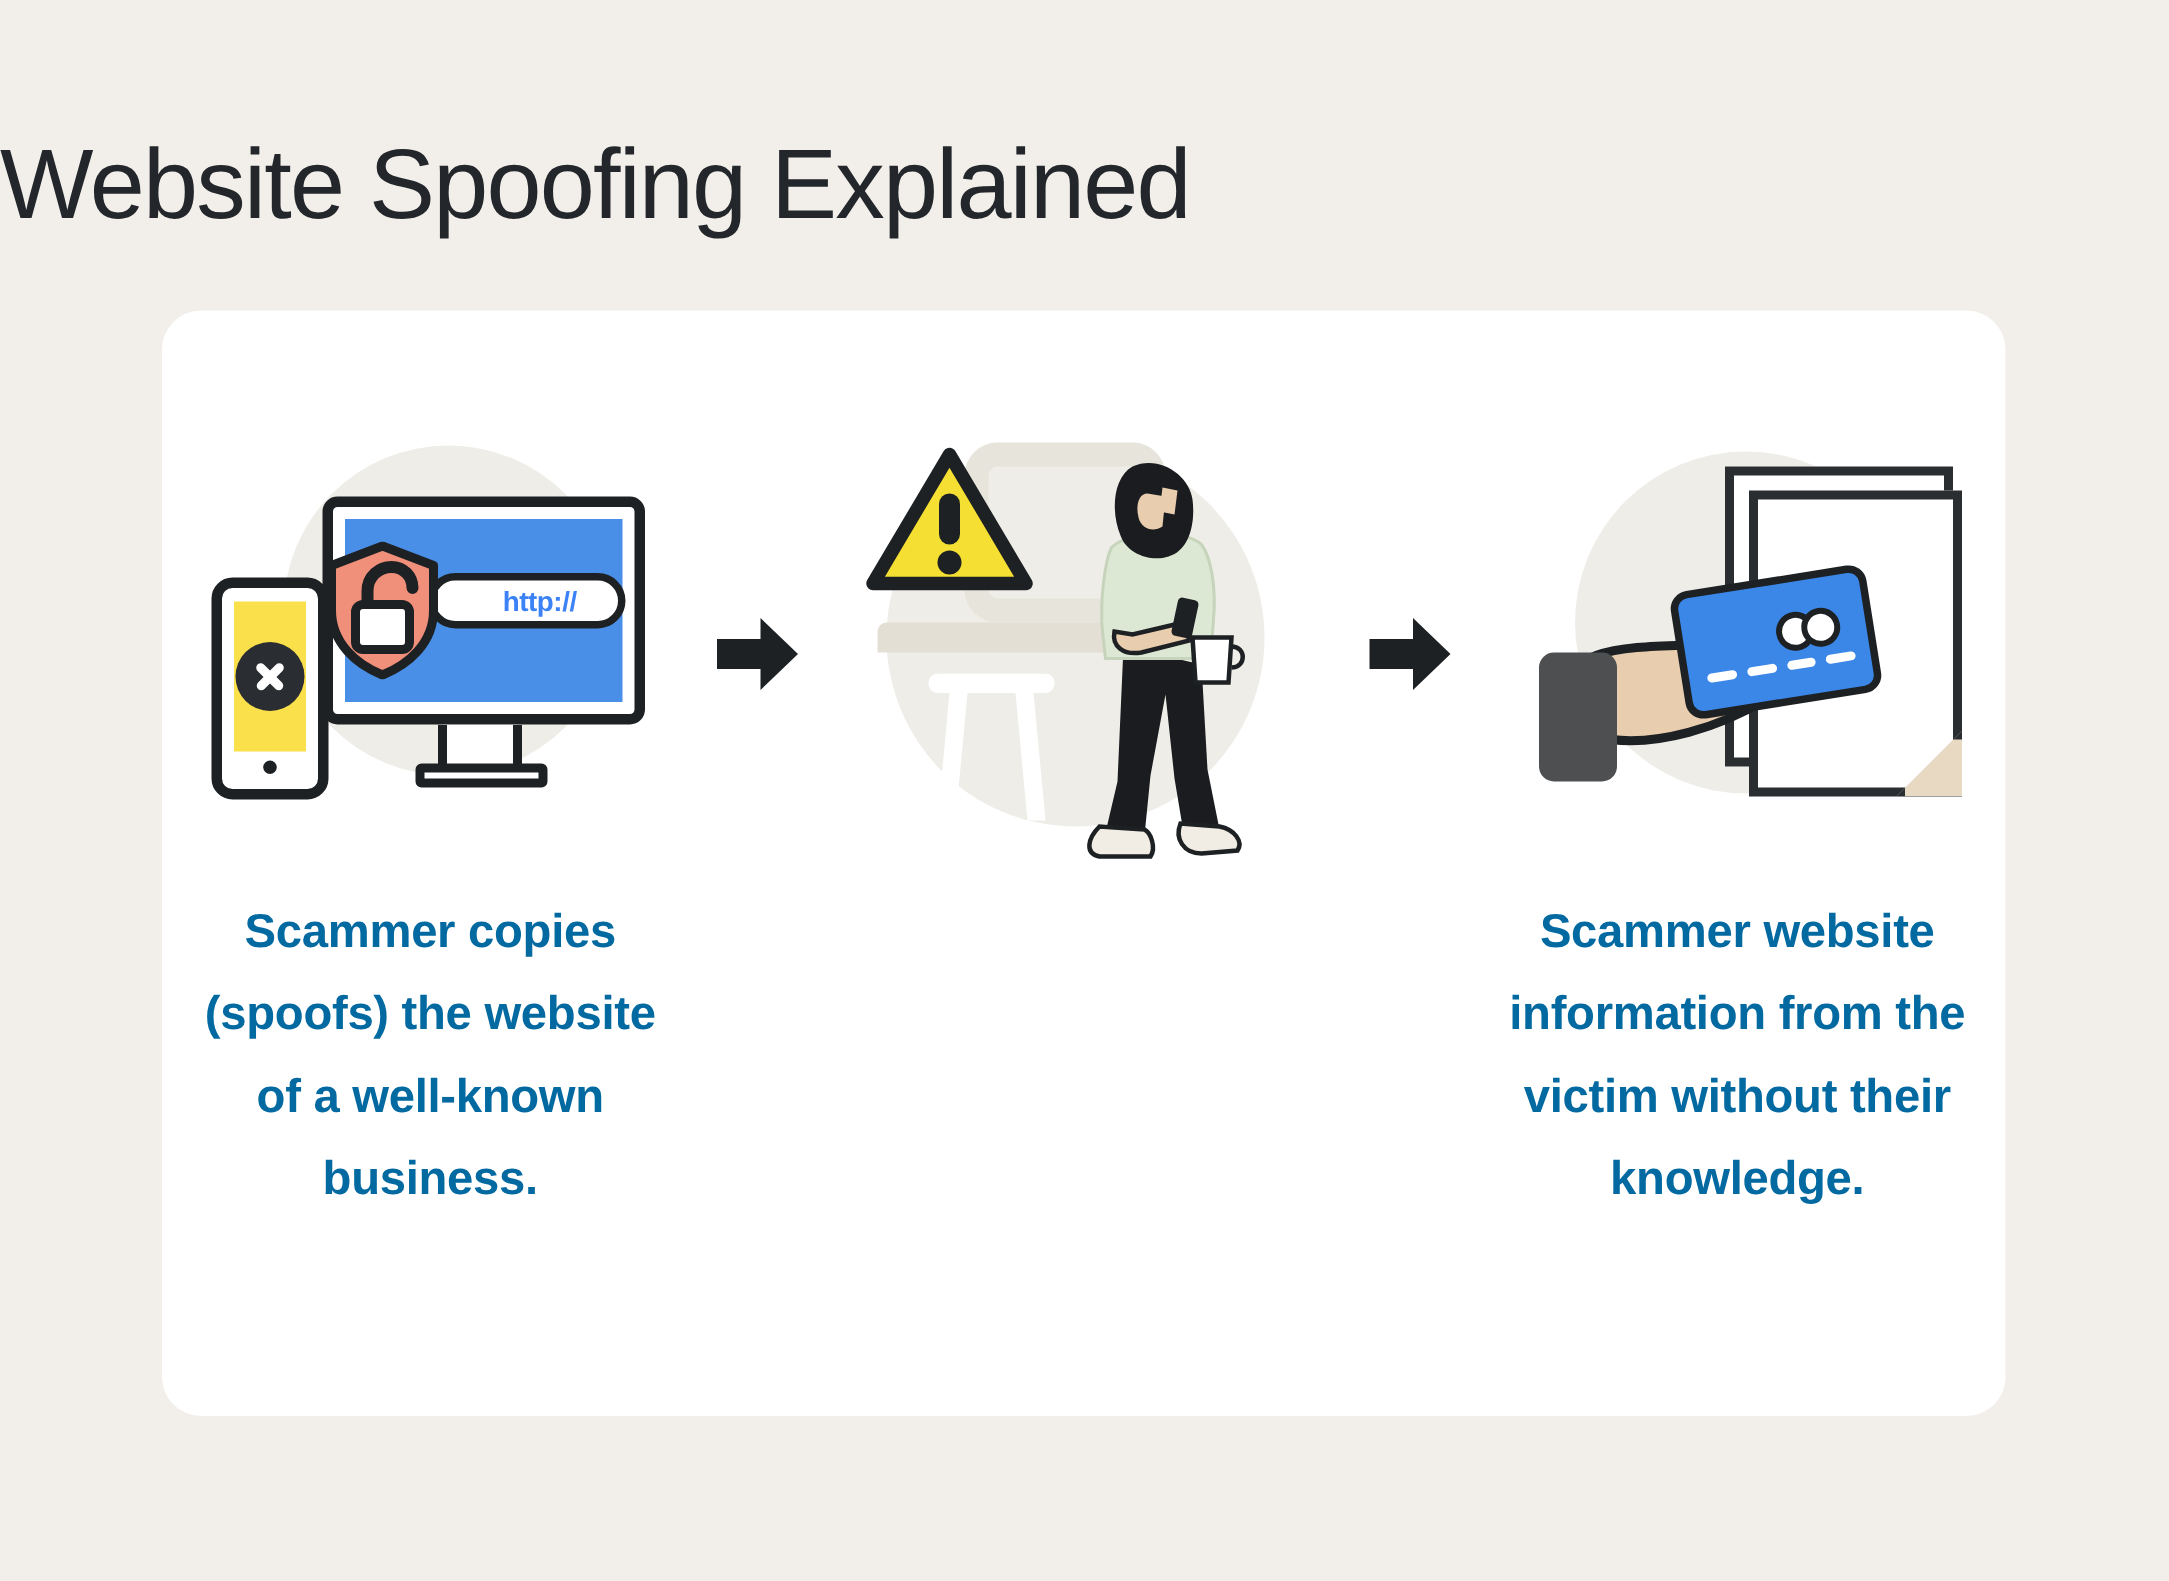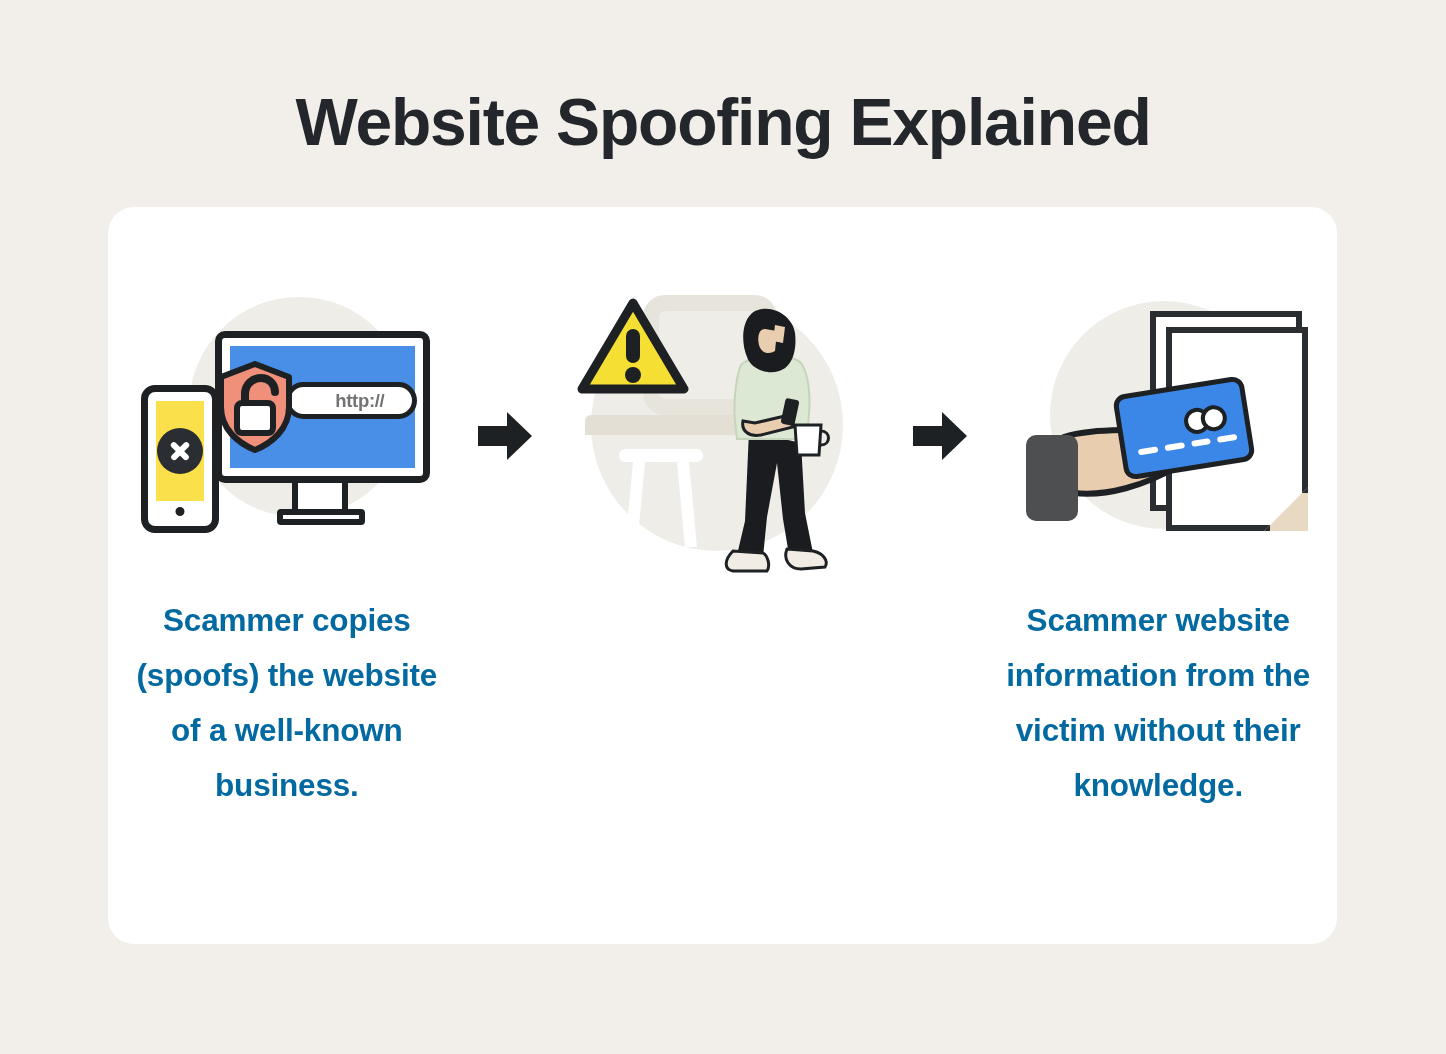--- a/index.html
+++ b/index.html
@@ -21,23 +21,22 @@
     height: 1054px;
     box-sizing: border-box;
   }
 
   
   #page-title {
     position: absolute;
     top: 88px;
     left: 0;
     width: 1446px;
-    text-align: center;
     font-size: 66px;
-    font-weight: bold;
+    font-weight: normal;
     letter-spacing: -1.2px;
     color: #23272B;
     line-height: 1.05;
     white-space: nowrap;
   }
 
   
   #content-card {
     position: absolute;
     left: 108px;
@@ -197,21 +196,21 @@
     border-radius: 20px;
     box-sizing: border-box;
     display: flex;
     align-items: center;
     justify-content: center;
     padding-left: 18px;
   }
   .url-pill span {
     font-size: 18.5px;
     font-weight: bold;
-    color: #737373;
+    color: #3b82f6;
     letter-spacing: -0.3px;
   }
 
   .shield-wrap {
     position: absolute;
     left: 78px; top: 72px;
     width: 80px; height: 92px;
   }
 
   

